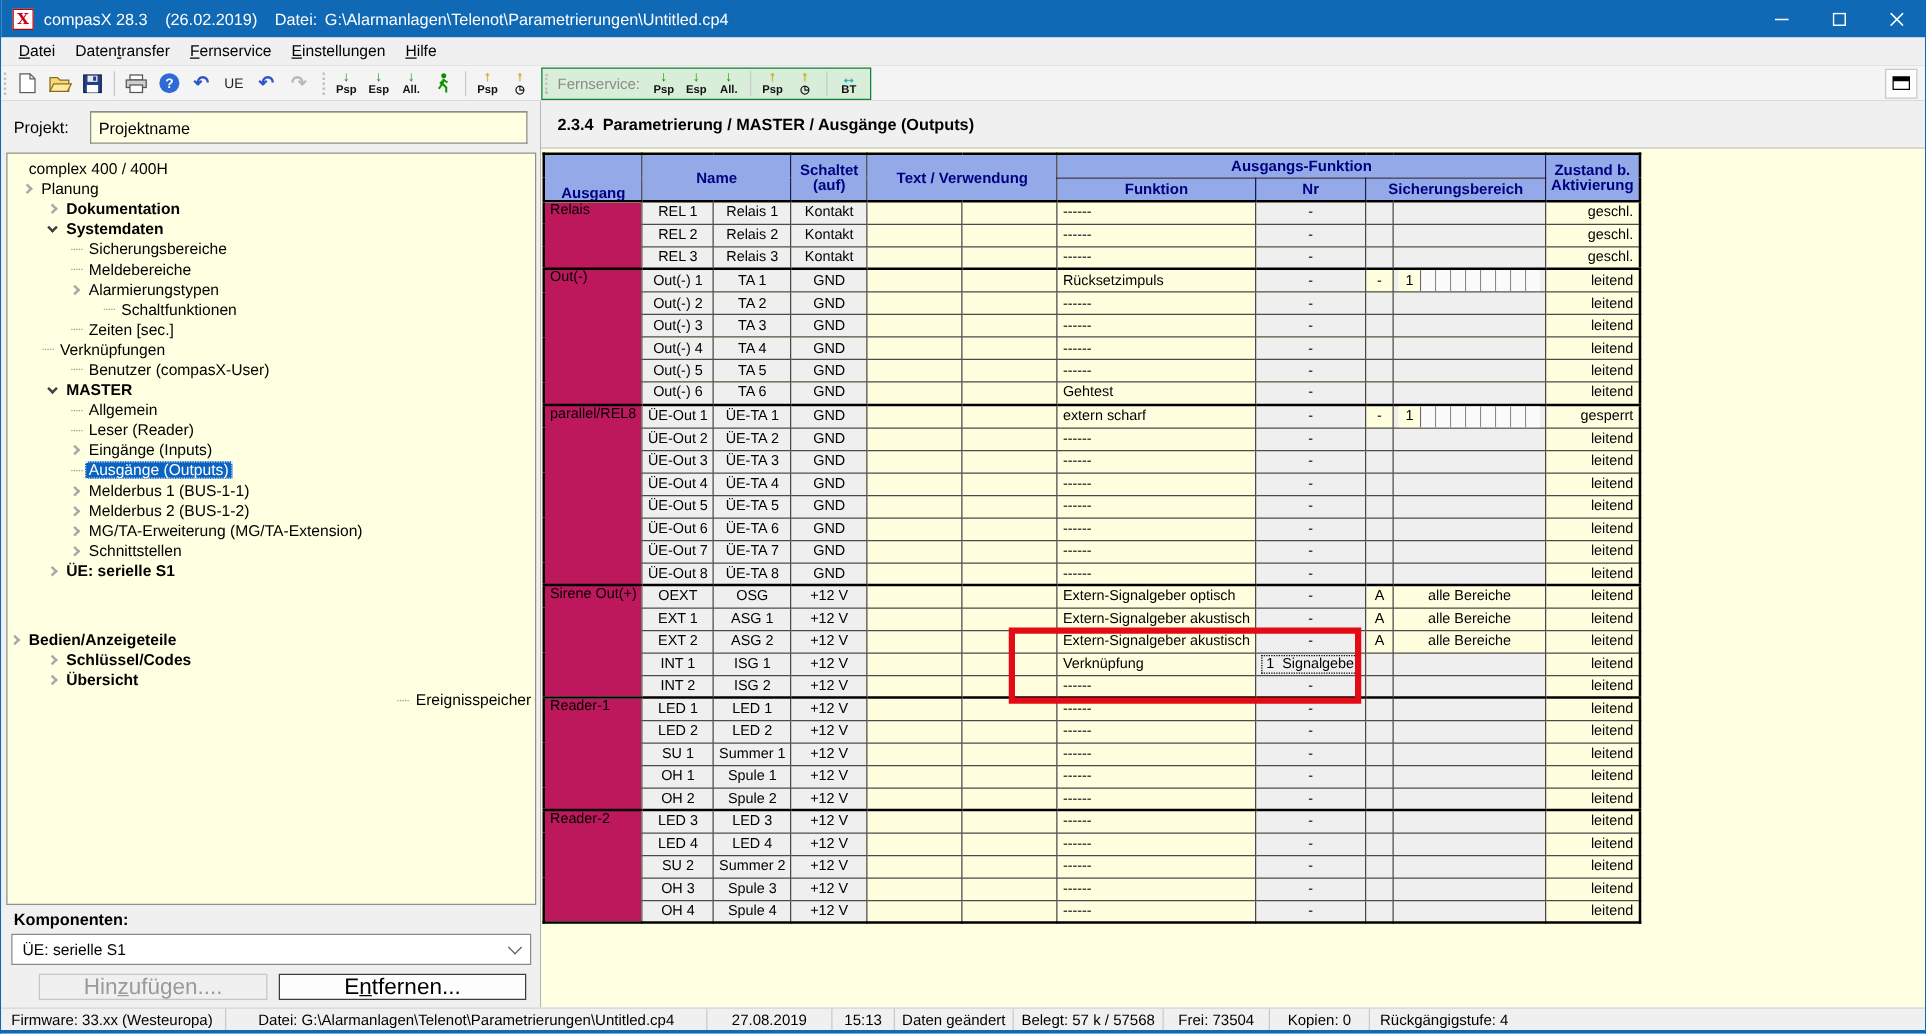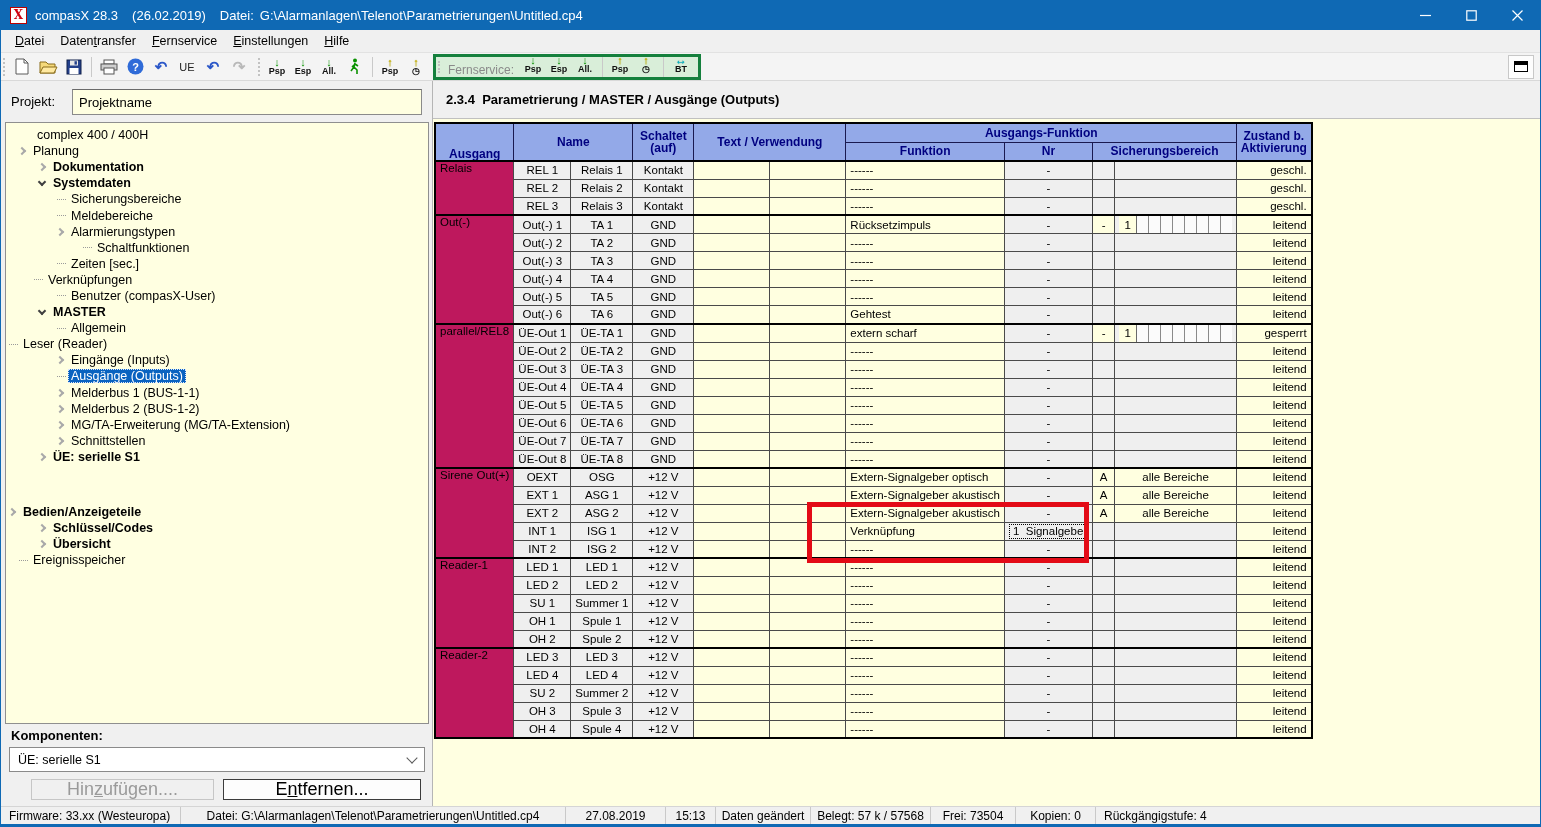--- a/index.html
+++ b/index.html
@@ -26,21 +26,21 @@
              border-bottom:1px solid #e2e2e2; display:flex; align-items:center; padding-left:6px; }
   .menu-item { padding:3px 8px; font-size:12.5px; }
   .menu-item u { text-decoration:underline; }
 
   
   .toolbar { position:absolute; left:0; top:53px; right:0; height:28px; background:#f4f4f4;
              border-bottom:1px solid #d9d9d9; display:flex; align-items:center; }
   .tgroup { display:flex; align-items:center; height:26px; padding:0 4px 0 8px; position:relative; }
   .tgroup:before { content:""; position:absolute; left:2px; top:4px; bottom:4px; width:3px;
                    border-left:2px dotted #c2c2c2; }
-  .tgroup.green { background:#d9eed9; border:3px solid #15803d;align-items:flex-end; }
+  .tgroup.green { background:#d9eed9; border:1px solid #15803d; }
   .tb { width:26px; height:24px; background:transparent; border:none; display:flex; flex-direction:column;
         align-items:center; justify-content:center; font-family:"Liberation Sans",sans-serif; }
   .tb svg { display:block; }
   .tsep { width:1px; height:20px; background:#c9c9c9; margin:0 4px; }
   .glyph { font-size:15px; line-height:1; font-weight:bold; }
   .blue-arrow { color:#2b57c8; }
   .gray-arrow { color:#b9b9b9; }
   .ue-label { font-size:11px; font-weight:normal; color:#222; }
   .stack .arr { font-size:11px; line-height:10px; font-weight:bold; }
   .stack .arr.dn { color:#0a9100; }
@@ -293,21 +293,21 @@
   </div>
 
   <div class="left-bg"></div>
 
   <div class="projekt-row">
     <span class="projekt-label">Projekt:</span>
     <input class="projekt-input" value="Projektname" style="">
   </div>
 
   <div class="tree-box" id="tree">
-      <div class="tree-row" style="padding-left: 14px;">
+      <div class="tree-row" style="padding-left: 0;">
         <span class="cbox"></span>
         <span class="tree-label">complex 400 / 400H</span>
       </div>
       <div class="tree-row" style="padding-left: 10px;">
         <span class="cbox">
           <span class="chev"></span>
         </span>
         <span class="tree-label">Planung</span>
       </div>
       <div class="tree-row bold" style="padding-left: 30px;">
@@ -369,21 +369,21 @@
           <span class="chev exp"></span>
         </span>
         <span class="tree-label">MASTER</span>
       </div>
       <div class="tree-row" style="padding-left: 48px;">
         <span class="cbox">
           <span class="conn"></span>
         </span>
         <span class="tree-label">Allgemein</span>
       </div>
-      <div class="tree-row" style="">
+      <div class="tree-row" style="padding-left: 48px;">
         <span class="cbox">
           <span class="conn"></span>
         </span>
         <span class="tree-label">Leser (Reader)</span>
       </div>
       <div class="tree-row" style="padding-left: 48px;">
         <span class="cbox">
           <span class="chev"></span>
         </span>
         <span class="tree-label">Eingänge (Inputs)</span>
@@ -435,21 +435,21 @@
           <span class="chev"></span>
         </span>
         <span class="tree-label">Schlüssel/Codes</span>
       </div>
       <div class="tree-row bold" style="padding-left: 30px;">
         <span class="cbox">
           <span class="chev"></span>
         </span>
         <span class="tree-label">Übersicht</span>
       </div>
-      <div class="tree-row" style="padding-left: 10px;">
+      <div class="tree-row" style="padding-left: 22px; justify-content: flex-end;">
         <span class="cbox">
           <span class="conn"></span>
         </span>
         <span class="tree-label">Ereignisspeicher</span>
       </div>
     </div>
 
   <span class="komp-label">Komponenten:</span>
   <div class="komp-select">
     <span>ÜE: serielle S1</span>

